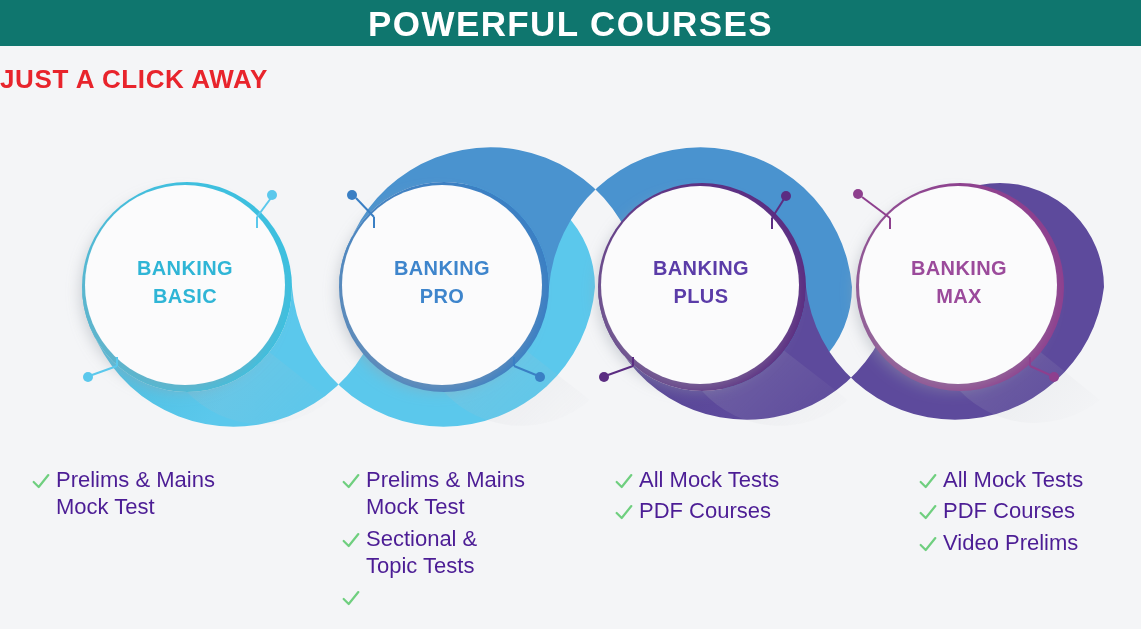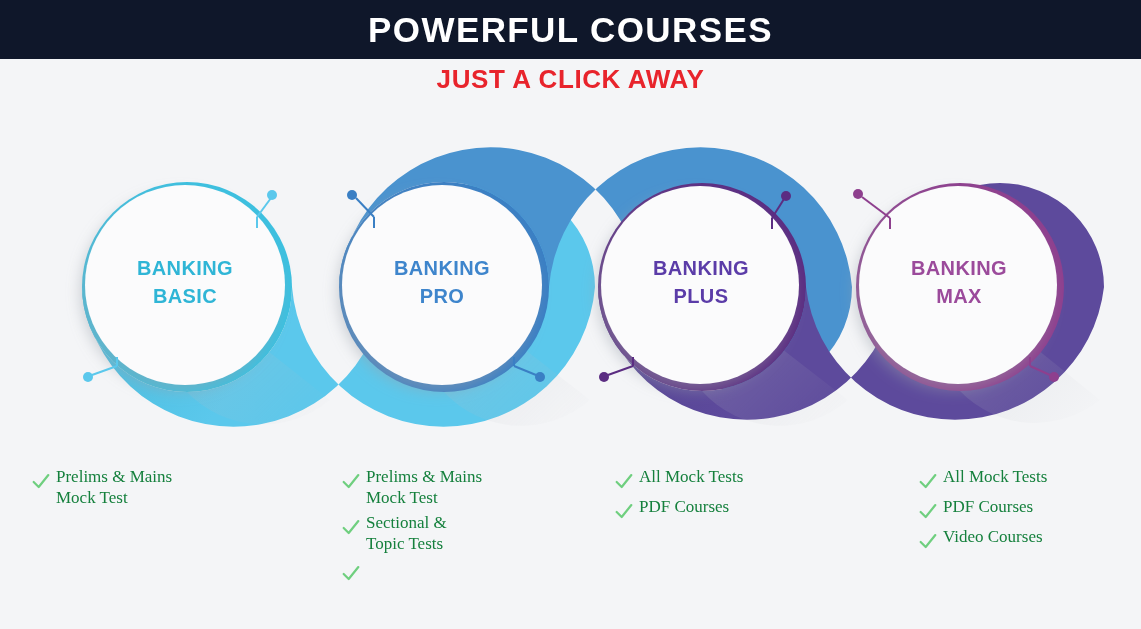--- a/index.html
+++ b/index.html
@@ -21,42 +21,42 @@
     background: #f4f5f7;
     overflow: hidden;
   }
 
   
   .header-bar {
     position: absolute;
     left: 0;
     top: 0;
     width: 1141px;
-    height: 59px;
-    background: #0f172a;
+    height: 46px;
+    background: #0f766e;
     display: flex;
     align-items: center;
     justify-content: center;
     box-sizing: border-box;
   }
   .header-title {
     color: #ffffff;
     font-size: 35px;
     font-weight: bold;
     letter-spacing: 1.4px;
     line-height: 1;
     font-family: "Liberation Sans", sans-serif;
     white-space: nowrap;
   }
   .subtitle {
     position: absolute;
     left: 0;
     top: 66px;
     width: 1141px;
-    text-align: center;
+    text-align: left;
     color: #e8242c;
     font-size: 26px;
     font-weight: bold;
     letter-spacing: 0.6px;
     line-height: 1;
   }
 
   
   #artwork {
     position: absolute;
@@ -98,24 +98,24 @@
   }
   .check {
     flex: 0 0 auto;
     width: 22px;
     height: 22px;
     margin-top: 4px;
     margin-right: 4px;
     display: block;
   }
   .feat-text {
-    color: #15803d;
-    font-size: 17px;
+    color: #4c1d95;
+    font-size: 22px;
     line-height: 1.24;
-    font-family: Liberation Serif, serif;
+    font-family: Liberation Sans, sans-serif;
     white-space: pre-line;
   }
 </style>
 </head>
 <body>
 
 <div id="stage">
 
   <svg id="artwork" viewBox="0 0 1141 629">
     <defs>
@@ -296,18 +296,18 @@
       <div class="feat-item">
         <svg class="check" viewBox="0 0 24 24">
           <path d="M4 13 L9.5 18.5 L20 5.5" fill="none" stroke="#6fcf7f" stroke-width="2.4" stroke-linecap="round" stroke-linejoin="round"></path>
         </svg>
         <span class="feat-text">PDF Courses</span>
       </div>
       <div class="feat-item">
         <svg class="check" viewBox="0 0 24 24">
           <path d="M4 13 L9.5 18.5 L20 5.5" fill="none" stroke="#6fcf7f" stroke-width="2.4" stroke-linecap="round" stroke-linejoin="round"></path>
         </svg>
-        <span class="feat-text">Video Courses</span>
+        <span class="feat-text">Video Prelims</span>
       </div>
     </div>
 
   </div>
 </div>
 
 </body></html>

